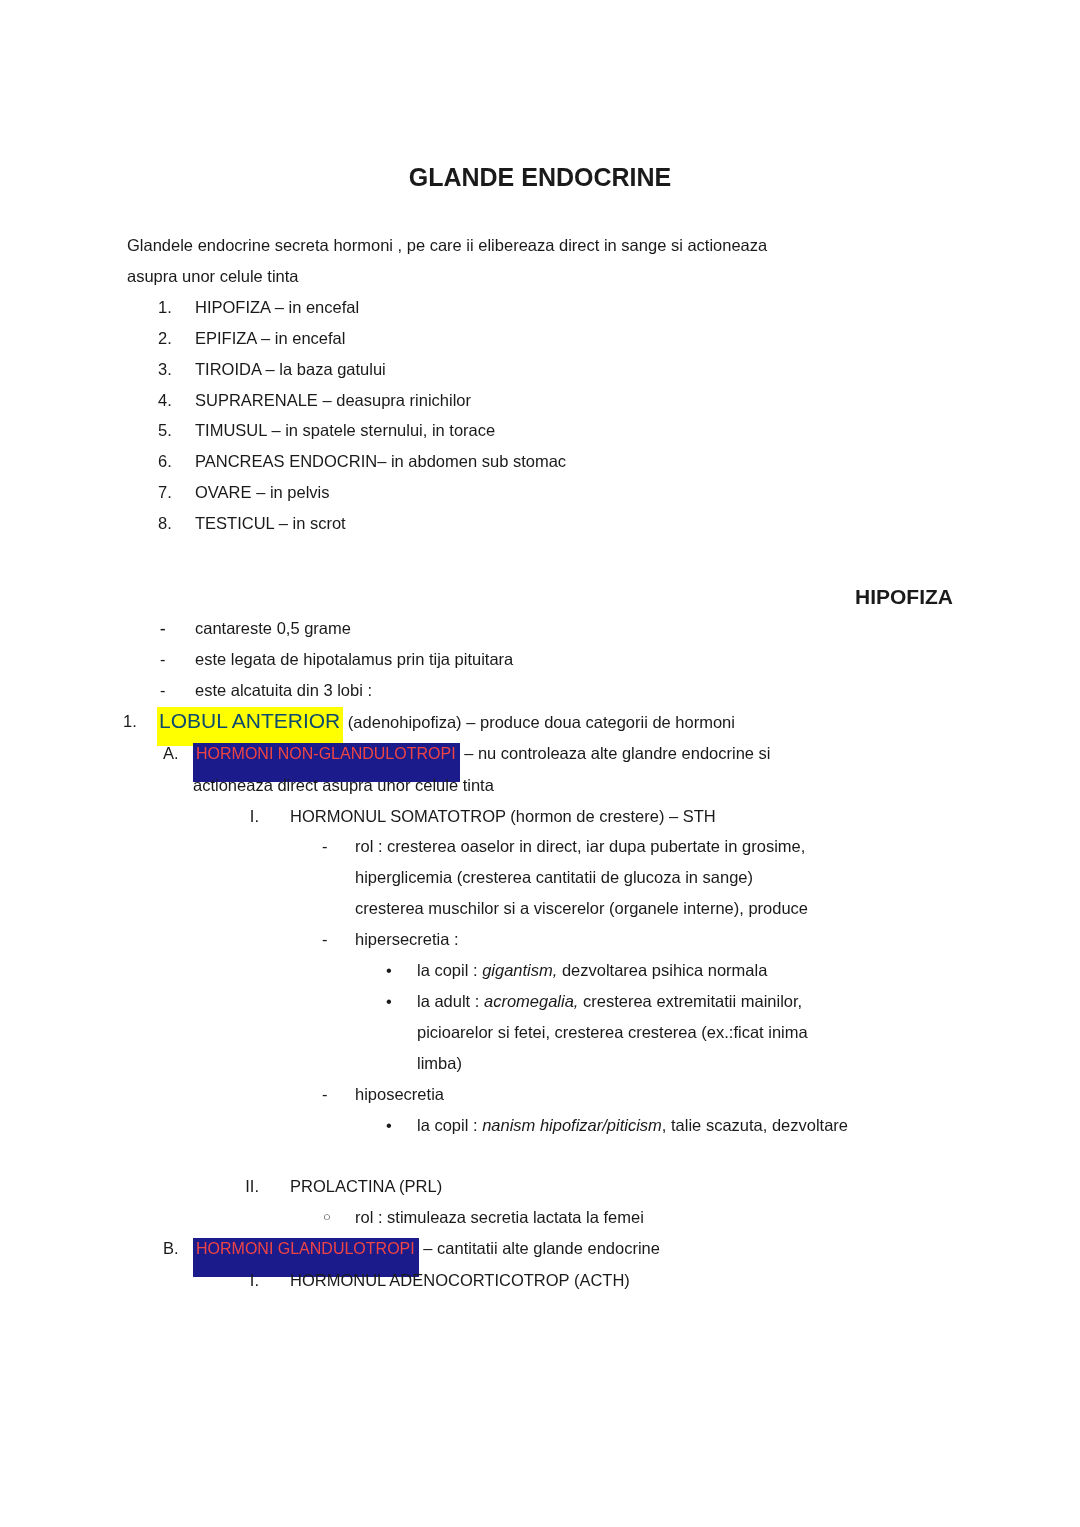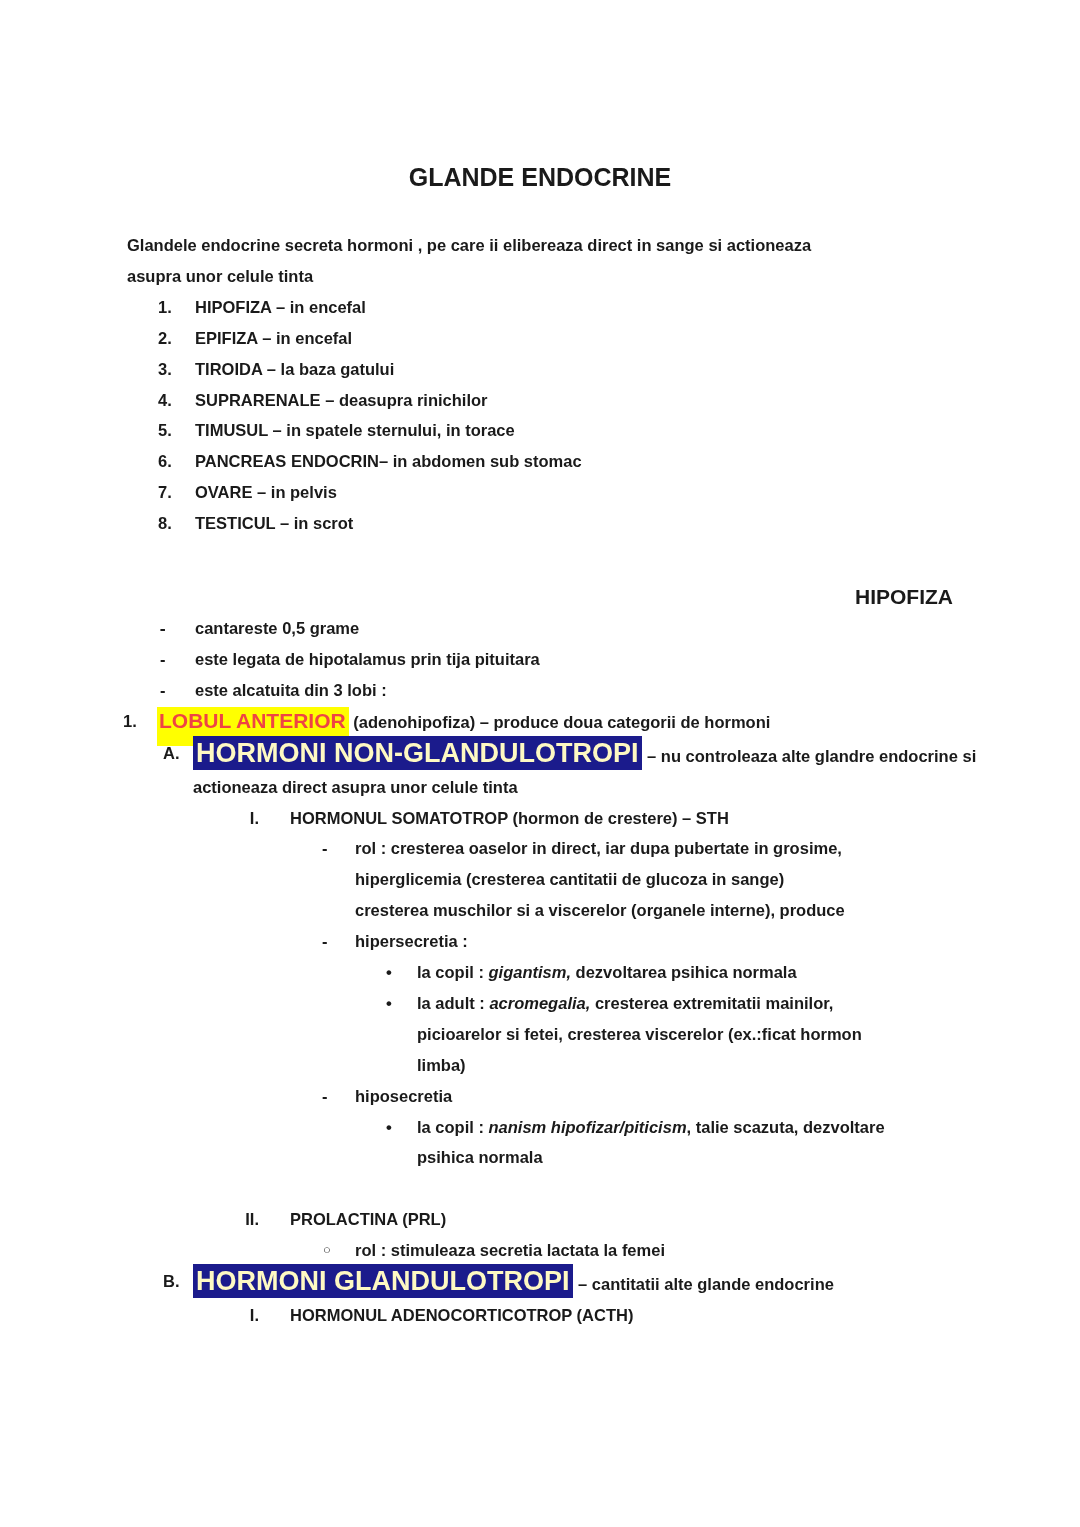--- a/index.html
+++ b/index.html
@@ -30,49 +30,48 @@
     text-align: right;
     line-height: 32px;
     margin: 42px 0 0 0;
     padding-left: 68px; 
     white-space: nowrap;
   }
   .tline, .li, .cont {
     line-height: 30.9px;
     position: relative;
     white-space: nowrap;
-    font-weight: bold;
   }
   .blank { height: 30.9px; }
   .marker { position: absolute; top: 0; }
 
   
   .li-gland  { padding-left: 68px; }  .li-gland  > .marker { left: 31px; }
   .li-fact   { padding-left: 68px; }  .li-fact   > .marker { left: 33px; }
   .li-n1     { padding-left: 30px; }  .li-n1     > .marker { left: -4px; }
   .li-ab     { padding-left: 66px; }  .li-ab     > .marker { left: 36px; }
   .cont-ab   { padding-left: 66px; }
   .li-roman  { padding-left: 163px; } .li-roman  > .marker { left: 92px; width: 40px; text-align: right; }
   .li-dash2  { padding-left: 228px; } .li-dash2  > .marker { left: 195px; }
   .cont-dash2{ padding-left: 228px; }
   .li-bullet { padding-left: 290px; } .li-bullet > .marker { left: 259px; }
   .cont-bullet{ padding-left: 290px; }
   .li-circle { padding-left: 228px; } .li-circle > .marker { left: 196px; font-size: 13px; }
 
   .hl-yellow {
     background: var(--highlight-yellow, #ffff00);
-    color: #ef4444;
+    color: #0c4a6e;
     font-size: 21px;
     padding: 2px 3px 14px 2px;
   }
   .hl-navy {
     background: var(--highlight-navy, #1b1b8c);
-    color: #fef9c3;
-    font-size: 27px;
-    padding: 2px 4px 2px 3px;
+    color: #ef4444;
+    font-size: 16px;
+    padding: 2px 4px 20px 3px;
   }
   .it { font-style: italic; }
 </style>
 </head>
 <body>
 
 <div class="page">
 
   <div class="h1">GLANDE ENDOCRINE</div>
 
@@ -166,33 +165,32 @@
 
   <div class="li li-bullet">
     <span class="marker">•</span>
     <span>la copil : </span><span class="it">gigantism,</span><span> dezvoltarea psihica normala</span>
   </div>
 
   <div class="li li-bullet">
     <span class="marker">•</span>
     <span>la adult : </span><span class="it">acromegalia,</span><span> cresterea extremitatii mainilor,</span>
   </div>
-  <div class="cont cont-bullet">picioarelor si fetei, cresterea viscerelor (ex.:ficat hormon</div>
+  <div class="cont cont-bullet">picioarelor si fetei, cresterea cresterea (ex.:ficat inima</div>
   <div class="cont cont-bullet">limba)</div>
 
   <div class="li li-dash2">
     <span class="marker">-</span>
     <span>hiposecretia</span>
   </div>
 
   <div class="li li-bullet">
     <span class="marker">•</span>
     <span>la copil : </span><span class="it">nanism hipofizar/piticism</span><span>, talie scazuta, dezvoltare</span>
   </div>
-  <div class="cont cont-bullet">psihica normala</div>
 
   <div class="blank"></div>
 
   <div class="li li-roman">
     <span class="marker">II.</span>
     <span>PROLACTINA (PRL)</span>
   </div>
 
   <div class="li li-circle">
     <span class="marker">○</span>

